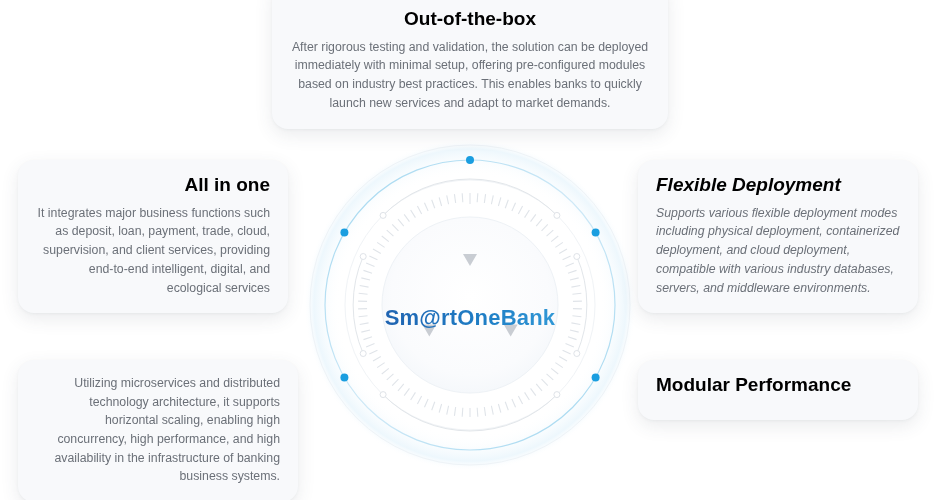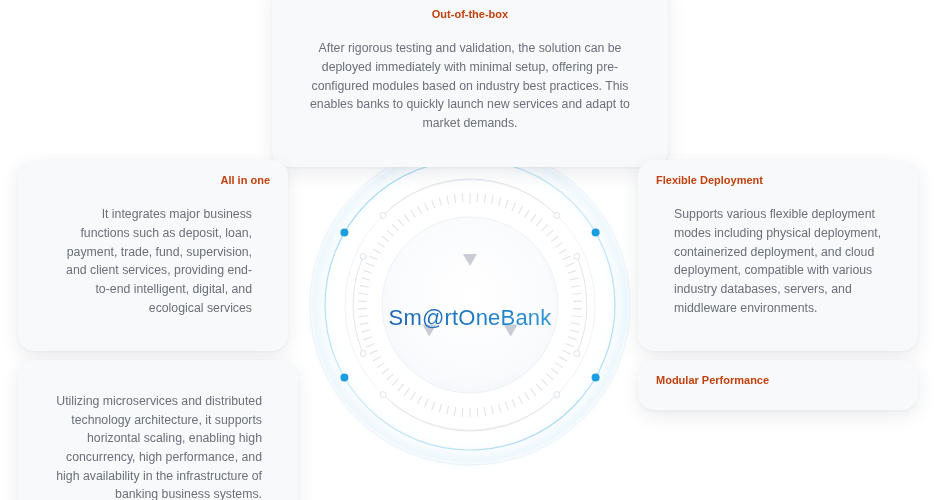--- a/index.html
+++ b/index.html
@@ -38,48 +38,48 @@
     height: 334px;
     overflow: visible;
   }
   #brand-label {
     position: absolute;
     left: 303px;
     top: 305px;
     width: 334px;
     text-align: center;
     font-size: 22px;
-    font-weight: 400;
+    font-weight: 700;
     letter-spacing: .2px;
     background: linear-gradient(90deg, #1d4f9c 0%, #1f5fae 20%, #1f7fc6 55%, #45b4e8 100%);
     -webkit-background-clip: text;
     background-clip: text;
     color: transparent;
     -webkit-text-fill-color: transparent;
   }
 
   
   .card {
     position: absolute;
     background: #f8f9fb;
     border-radius: 16px;
     box-shadow: 0 6px 18px rgba(60, 72, 88, 0.10),
                 0 1px 3px rgba(60, 72, 88, 0.05);
     box-sizing: border-box;
     padding: 14px 18px 16px 18px;
   }
   .card h3 {
     margin: 0 0 7px 0;
-    font-size: 11px;
+    font-size: 19px;
     font-weight: 700;
-    color: #c2410c;
+    color: #000000;
     line-height: 1.2;
   }
   .card p {
-    margin: 18px;
+    margin: 0;
     font-size: 12.3px;
     line-height: 1.52;
     color: #6b7078;
   }
 
   .card.align-right  { text-align: right; }
   .card.align-left   { text-align: left; }
   .card.align-center { text-align: center; }
 
   
@@ -92,20 +92,21 @@
   }
   #card-all-in-one {
     left: 18px;
     top: 160px;
     width: 270px;
   }
   #card-flexible-deployment {
     left: 638px;
     top: 160px;
     width: 280px;
+    font-style: italic;
   }
   #card-excellent-performance {
     left: 18px;
     top: 360px;
     width: 280px;
   }
   #card-modular-combination {
     left: 638px;
     top: 360px;
     width: 280px;
@@ -461,21 +462,21 @@
 
   <div id="brand-label">Sm@rtOneBank</div>
 
   <div class="card align-center" id="card-out-of-the-box">
     <h3>Out-of-the-box</h3>
     <p>After rigorous testing and validation, the solution can be deployed immediately with minimal setup, offering pre-configured modules based on industry best practices. This enables banks to quickly launch new services and adapt to market demands.</p>
   </div>
 
   <div class="card align-right" id="card-all-in-one">
     <h3>All in one</h3>
-    <p>It integrates major business functions such as deposit, loan, payment, trade, fund, supervision, and client services, providing end-to-end intelligent, digital, and ecological services</p>
+    <p>It integrates major business functions such as deposit, loan, payment, trade, cloud, supervision, and client services, providing end-to-end intelligent, digital, and ecological services</p>
   </div>
 
   <div class="card align-left" id="card-flexible-deployment">
     <h3>Flexible Deployment</h3>
     <p>Supports various flexible deployment modes including physical deployment, containerized deployment, and cloud deployment, compatible with various industry databases, servers, and middleware environments.</p>
   </div>
 
   <div class="card align-right" id="card-excellent-performance">
     <p>Utilizing microservices and distributed technology architecture, it supports horizontal scaling, enabling high concurrency, high performance, and high availability in the infrastructure of banking business systems.</p>
   </div>

